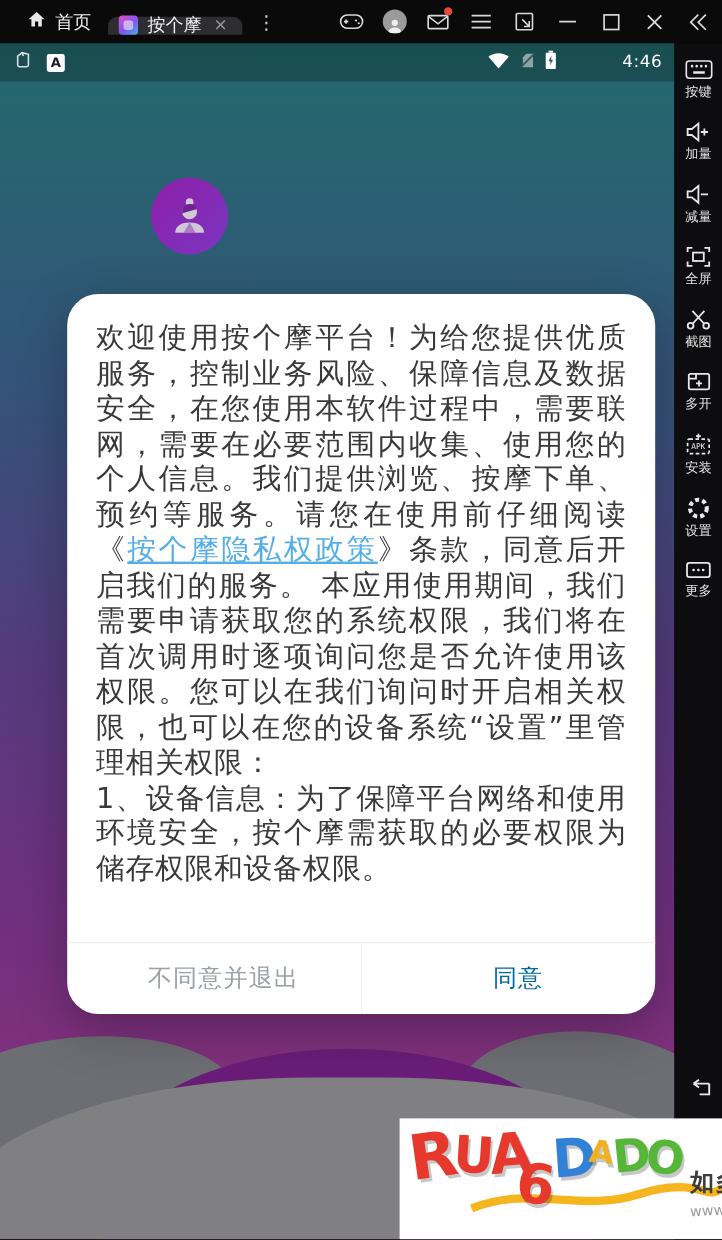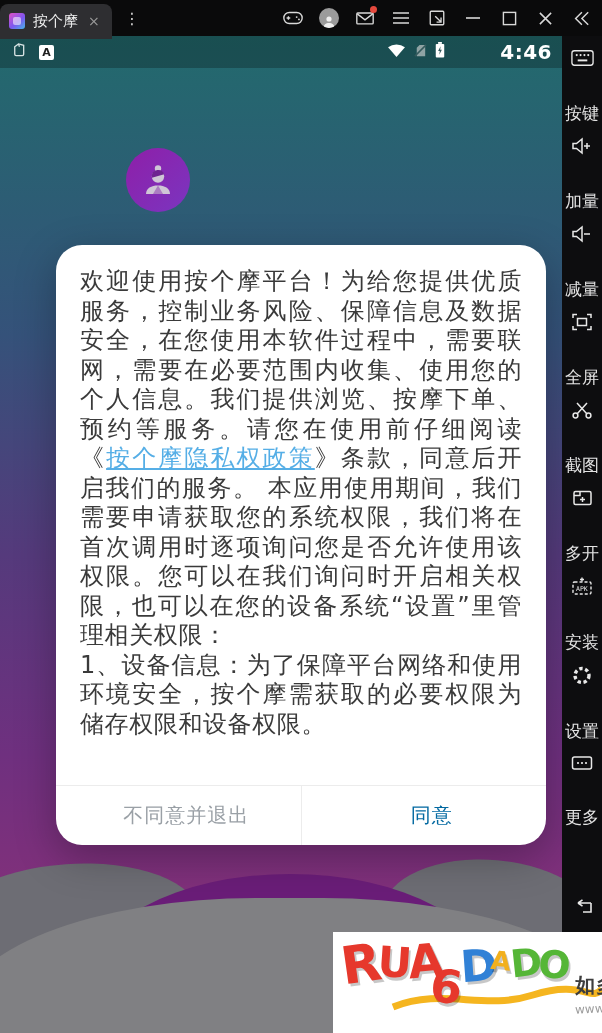--- a/index.html
+++ b/index.html
@@ -4,48 +4,48 @@
 <style>
   * { margin:0; padding:0; box-sizing:border-box; }
   html,body { background:#000; }
   body { font-family:"DejaVu Sans","Liberation Sans",sans-serif; }
   #root { position:relative; width:602px; height:1033px; overflow:hidden; background:#000; }
 
   
   .toolbar { position:absolute; left:0; top:0; width:602px; height:36px; background:#0a0a0b; display:flex; align-items:center; z-index:30; }
   .home-btn { display:flex; align-items:center; gap:7px; padding:0 14px 0 22px; height:36px; cursor:default; }
   .home-btn span { color:#f2f2f2; font-size:15px; }
-  .tab { display:flex; align-items:center; gap:8px; height:35px; margin-top:6px; padding:0 10px 0 9px; background:#2e2e31; border-radius:8px 8px 0 0; min-width:112px; }
+  .tab { display:flex; align-items:center; gap:8px; height:15px; margin-top:6px; padding:0 10px 0 9px; background:#2e2e31; border-radius:8px 8px 0 0; min-width:112px; }
   .tab-appicon { width:16px; height:16px; border-radius:3px; background:linear-gradient(140deg,#e052c4 0%,#7e56f0 55%,#45b6e9 100%); position:relative; }
   .tab-appicon::after { content:""; position:absolute; left:4px; top:4px; width:8px; height:8px; border-radius:2px; background:rgba(255,255,255,.55); }
   .tab-title { color:#f0f0f0; font-size:15px; white-space:nowrap; }
   .tab-close { color:#9a9a9a; font-size:14px; padding:0 2px; }
   .tab-more { color:#cfcfcf; font-size:16px; letter-spacing:0; padding:0 12px; height:36px; display:flex; align-items:center; }
   .tb-right { margin-left:auto; display:flex; align-items:center; gap:6px; padding-right:6px; }
   .tb-ic { width:30px; height:30px; display:flex; align-items:center; justify-content:center; position:relative; }
   .tb-ic svg { display:block; }
   .red-dot { position:absolute; right:3px; top:3px; width:7px; height:7px; border-radius:50%; background:#e5493d; }
   .avatar-circle { width:20px; height:20px; border-radius:50%; background:#9b9b9b; display:flex; align-items:flex-end; justify-content:center; overflow:hidden; }
 
   
   .sidebar { position:absolute; right:0; top:36px; width:40px; height:997px; background:#0d0d0f; z-index:20; display:flex; flex-direction:column; align-items:center; padding-top:12px; }
   .sb-item { display:flex; flex-direction:column; align-items:center; gap:3px; margin-bottom:17px; width:40px; }
   .sb-item svg { display:block; }
-  .sb-label { color:#e3e3e3; font-size:17px; line-height:12px; white-space:nowrap;margin-top:36px; }
+  .sb-label { color:#e3e3e3; font-size:11px; line-height:12px; white-space:nowrap; }
   .apk-word { font-size:6.5px; fill:#e8e8e8; font-family:"DejaVu Sans Mono",monospace; }
   .sb-back { position:absolute; right:5px; top:858px; width:30px; height:26px; display:flex; align-items:center; justify-content:center; }
 
   
   .app { position:absolute; left:0; top:36px; width:562px; height:997px; overflow:hidden;
          background:linear-gradient(180deg,#226a6d 0%,#35527a 30%,#553a7c 52%,#6f307f 72%,#83307a 88%,#86306f 100%); }
   .statusbar { position:absolute; left:0; top:0; width:562px; height:32px; background:rgba(0,0,0,.25); display:flex; align-items:center; padding:0 10px; z-index:6; }
   .sb-left { display:flex; align-items:center; gap:12px; }
   .im-badge { width:15px; height:15px; background:#fff; border-radius:2px; color:#1d1d1d; font-size:11px; font-weight:bold; display:flex; align-items:center; justify-content:center; }
   .sb-right { margin-left:auto; display:flex; align-items:center; gap:7px; }
-  .clock { color:#fff; font-size:20px; font-weight:bold; letter-spacing:.5px;margin-left:48px; }
+  .clock { color:#fff; font-size:14px; font-weight:normal; letter-spacing:.5px;margin-left:48px; }
 
   .mound-dark { position:absolute; background:#6d6d74; border-radius:50% 50% 0 0; z-index:1; }
   .mound-dark.l { left:-60px; top:828px; width:260px; height:120px; transform:rotate(-4deg); }
   .mound-dark.r { right:-40px; top:824px; width:220px; height:120px; transform:rotate(5deg); }
   .purple-dome { position:absolute; left:85px; top:838px; width:410px; height:220px; background:#6a1d78; border-radius:50% 50% 0 0; z-index:2; }
   .grey-hill { position:absolute; left:-40px; top:862px; width:660px; height:260px; background:#808083; border-radius:45% 45% 0 0; z-index:3; }
 
   .app-avatar { position:absolute; left:126px; top:112px; width:64px; height:64px; border-radius:50%;
                 background:linear-gradient(135deg,#8e1fa8 0%,#7b35c0 100%); display:flex; align-items:center; justify-content:center; z-index:4; }
 
@@ -77,20 +77,28 @@
   .wm-site { font-size:20px; font-weight:800; color:#3d3d3d; letter-spacing:1px; white-space:nowrap; }
   .wm-url { font-size:12px; color:#9b9b9b; margin-top:1px; transform:rotate(-3deg); }
   .wm-swoosh { position:absolute; left:0; bottom:18px; }
 </style>
 </head>
 <body>
 
 <div id="root">
 
   <header class="toolbar">
+    <div class="home-btn">
+      <span>
+        <svg width="17" height="16" viewBox="0 0 24 24">
+            <path d="M12 3 L22 12 H18.5 V21 H14 V15 H10 V21 H5.5 V12 H2 Z" fill="#e8e8e8"></path>
+          </svg>
+      </span>
+      <span>首页</span>
+    </div>
     <div class="tab">
       <span class="tab-appicon"></span>
       <span class="tab-title">按个摩</span>
       <span class="tab-close">×</span>
     </div>
     <div class="tab-more">⋮</div>
 
     <div class="tb-right">
       <div class="tb-ic">
         <svg width="22" height="18" viewBox="0 0 24 18" fill="none" stroke="#d9d9d9" stroke-width="1.5">

